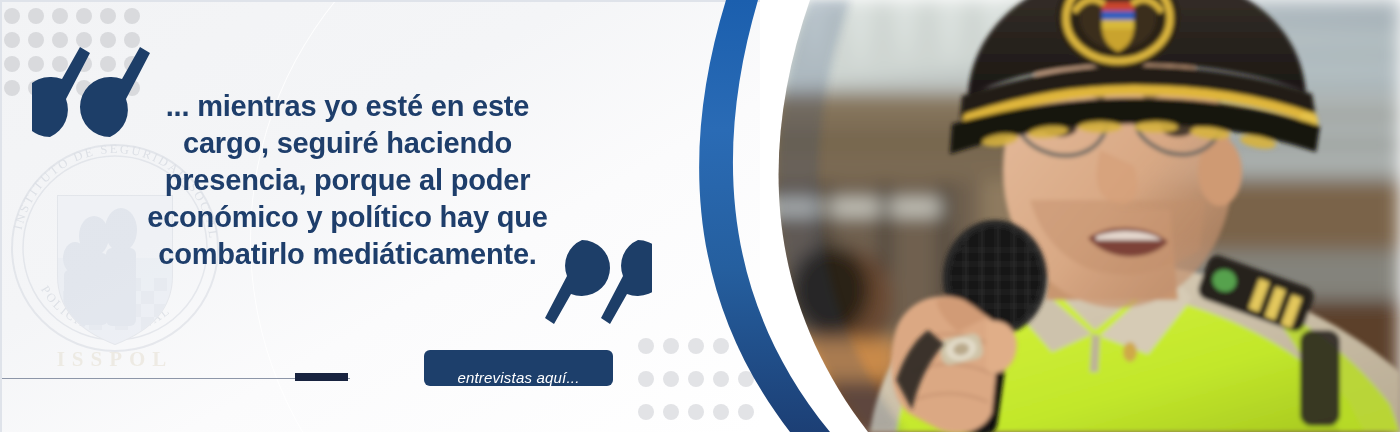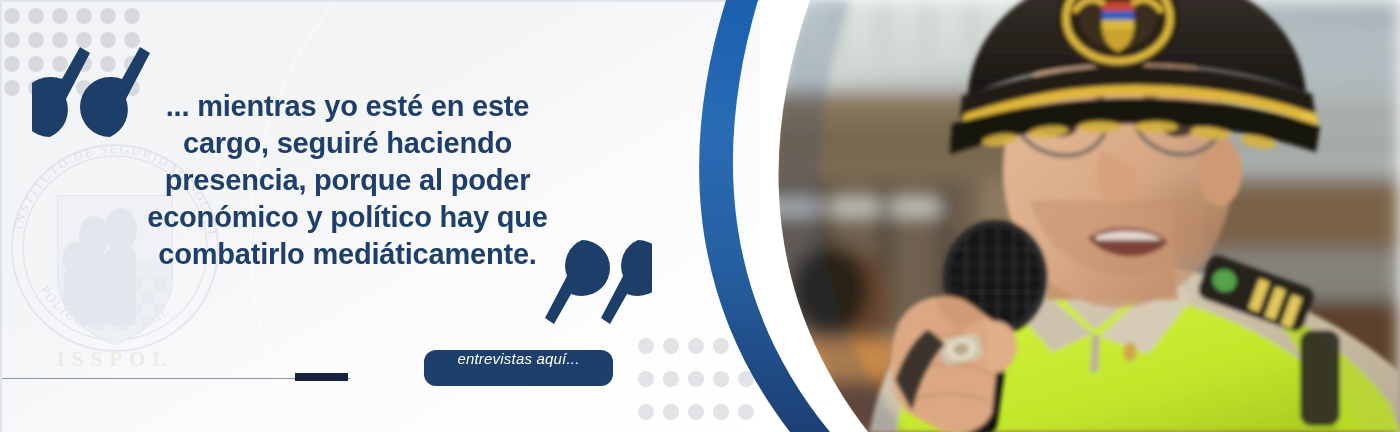--- a/index.html
+++ b/index.html
@@ -95,23 +95,23 @@
     letter-spacing:-.2px;
   }
   #quote-text .strong { font-weight:800; }
 
   
   #cta-button {
     position:absolute;
     left:424px; top:350px;
     width:189px; height:36px;
     background:#1d3f6b;
-    border-radius:12px;
+    border-radius:6px;
     border:none;
-    display:flex; align-items:flex-start; justify-content:center;
+    display:flex; align-items:flex-end; justify-content:center;
     cursor:pointer;
   }
   #cta-label {
     color:#ffffff;
     font-size:15px;
     font-style:italic;
     font-weight:400;
     letter-spacing:.2px;
   }
 

